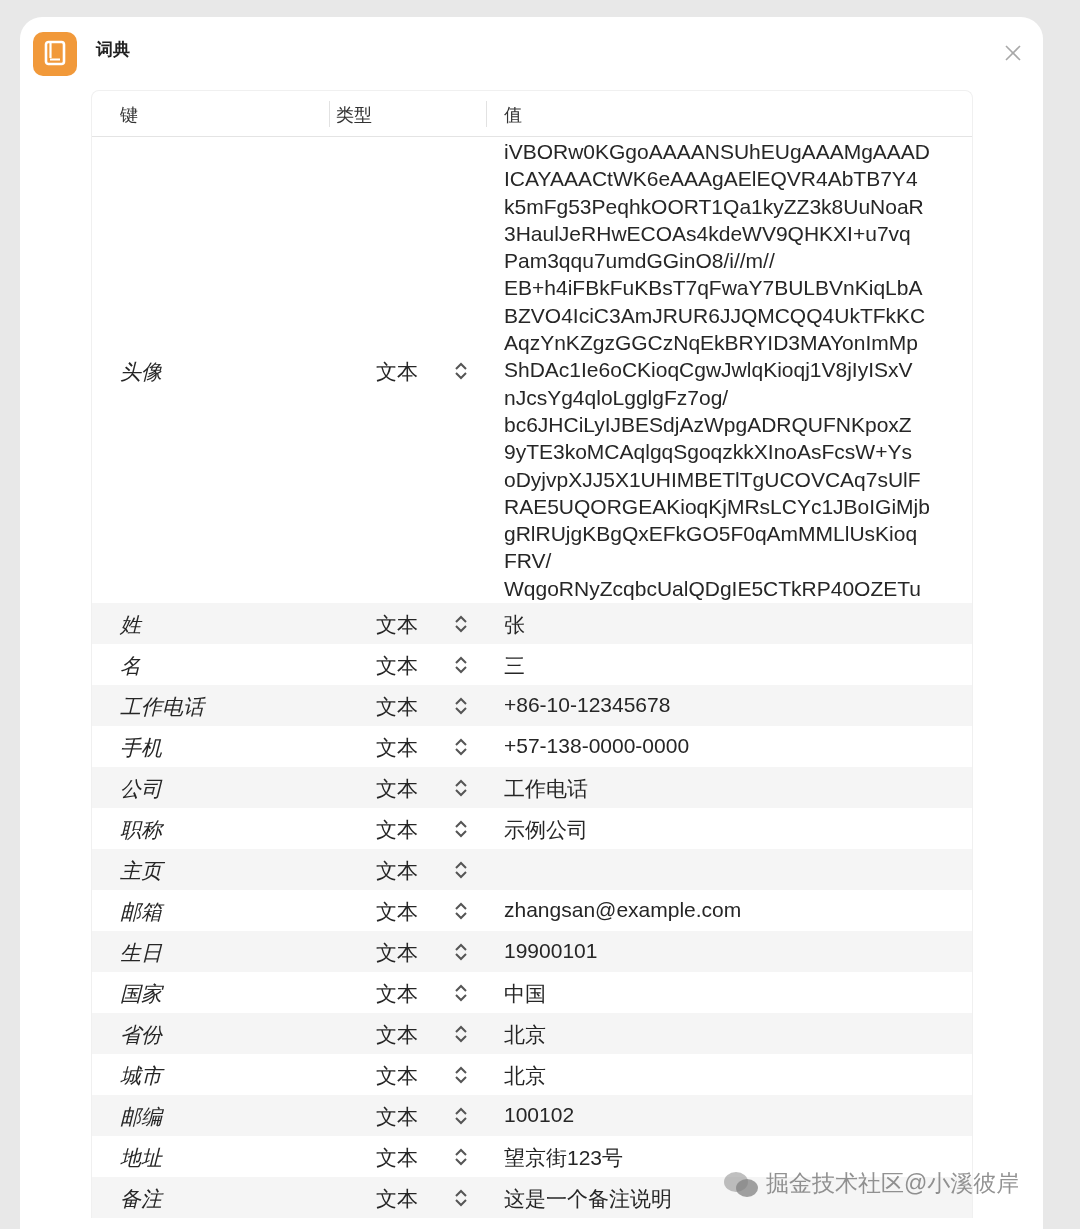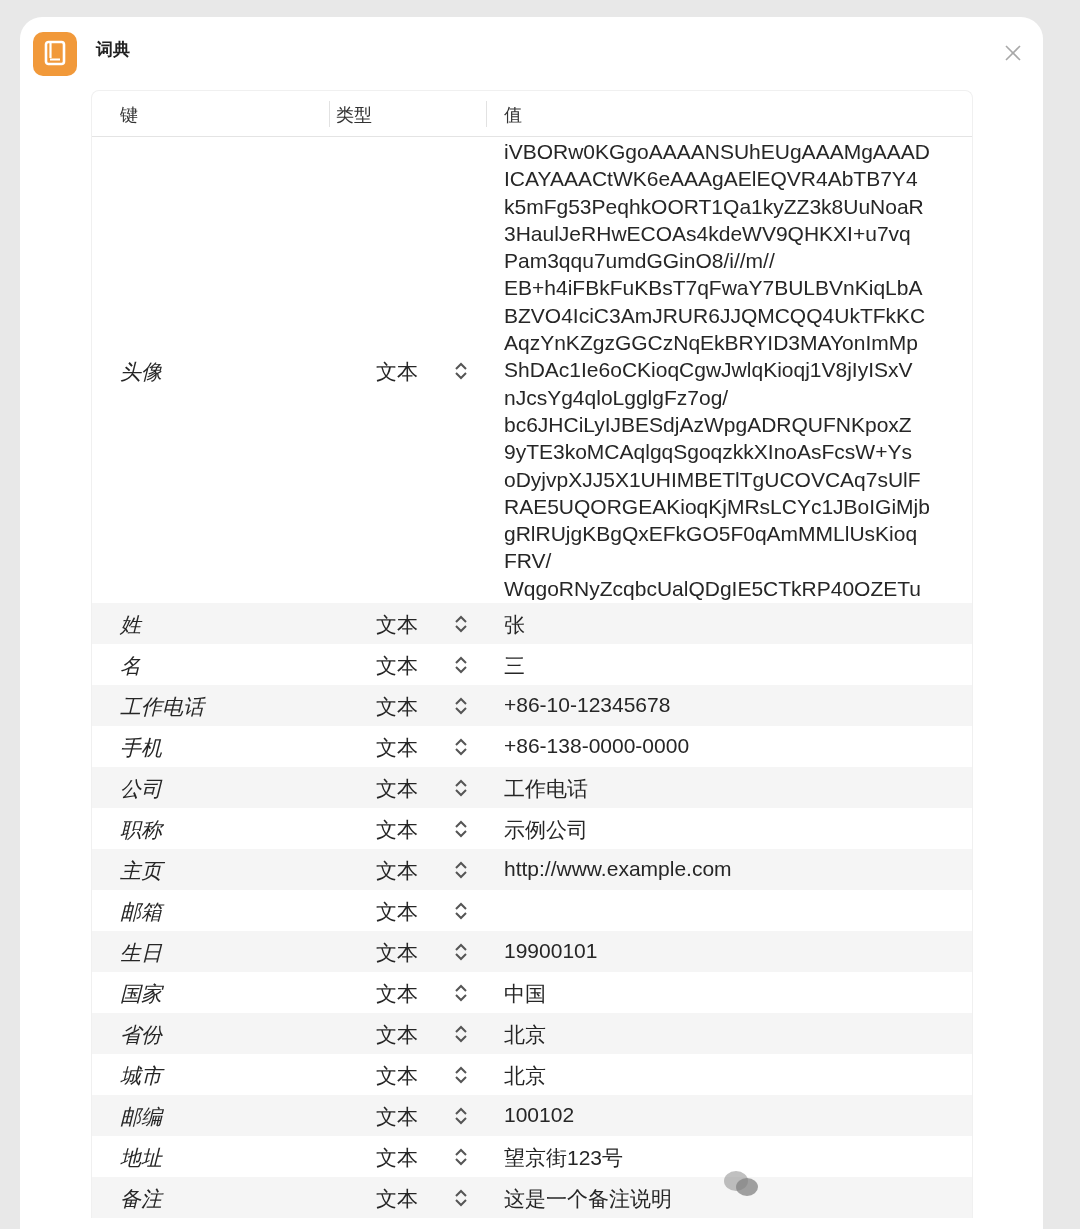--- a/index.html
+++ b/index.html
@@ -145,21 +145,21 @@
             </svg></span>
           <span class="cell-val">+86-10-12345678</span>
         </div>
         <div class="row">
           <span class="cell-key">手机</span>
           <span class="cell-type">文本</span>
           <span class="chev"><svg width="14" height="20" viewBox="0 0 14 20">
               <polyline points="2,8 7,3 12,8" fill="none" stroke="#555" stroke-width="2"></polyline>
               <polyline points="2,12 7,17 12,12" fill="none" stroke="#555" stroke-width="2"></polyline>
             </svg></span>
-          <span class="cell-val">+86-138-0000-0000</span>
+          <span class="cell-val">+57-138-0000-0000</span>
         </div>
         <div class="row alt">
           <span class="cell-key">公司</span>
           <span class="cell-type">文本</span>
           <span class="chev"><svg width="14" height="20" viewBox="0 0 14 20">
               <polyline points="2,8 7,3 12,8" fill="none" stroke="#555" stroke-width="2"></polyline>
               <polyline points="2,12 7,17 12,12" fill="none" stroke="#555" stroke-width="2"></polyline>
             </svg></span>
           <span class="cell-val">工作电话</span>
         </div>
@@ -172,29 +172,29 @@
             </svg></span>
           <span class="cell-val">示例公司</span>
         </div>
         <div class="row alt">
           <span class="cell-key">主页</span>
           <span class="cell-type">文本</span>
           <span class="chev"><svg width="14" height="20" viewBox="0 0 14 20">
               <polyline points="2,8 7,3 12,8" fill="none" stroke="#555" stroke-width="2"></polyline>
               <polyline points="2,12 7,17 12,12" fill="none" stroke="#555" stroke-width="2"></polyline>
             </svg></span>
-          <span class="cell-val">http://www.example.com</span>
         </div>
         <div class="row">
           <span class="cell-key">邮箱</span>
           <span class="cell-type">文本</span>
           <span class="chev"><svg width="14" height="20" viewBox="0 0 14 20">
               <polyline points="2,8 7,3 12,8" fill="none" stroke="#555" stroke-width="2"></polyline>
               <polyline points="2,12 7,17 12,12" fill="none" stroke="#555" stroke-width="2"></polyline>
             </svg></span>
+          <span class="cell-val">zhangsan@example.com</span>
         </div>
         <div class="row alt">
           <span class="cell-key">生日</span>
           <span class="cell-type">文本</span>
           <span class="chev"><svg width="14" height="20" viewBox="0 0 14 20">
               <polyline points="2,8 7,3 12,8" fill="none" stroke="#555" stroke-width="2"></polyline>
               <polyline points="2,12 7,17 12,12" fill="none" stroke="#555" stroke-width="2"></polyline>
             </svg></span>
           <span class="cell-val">19900101</span>
         </div>
@@ -254,13 +254,14 @@
         </div>
       </div>
   </div>
 </div>
 
 <div class="watermark">
   <svg class="wm-icon" viewBox="0 0 38 30">
     <ellipse cx="14" cy="13" rx="12" ry="10" fill="rgba(150,150,150,0.6)"></ellipse>
     <ellipse cx="25" cy="19" rx="11" ry="9" fill="rgba(130,130,130,0.75)"></ellipse>
   </svg>
+  <span>掘金技术社区@小溪彼岸</span>
 </div>
 
 </body></html>

